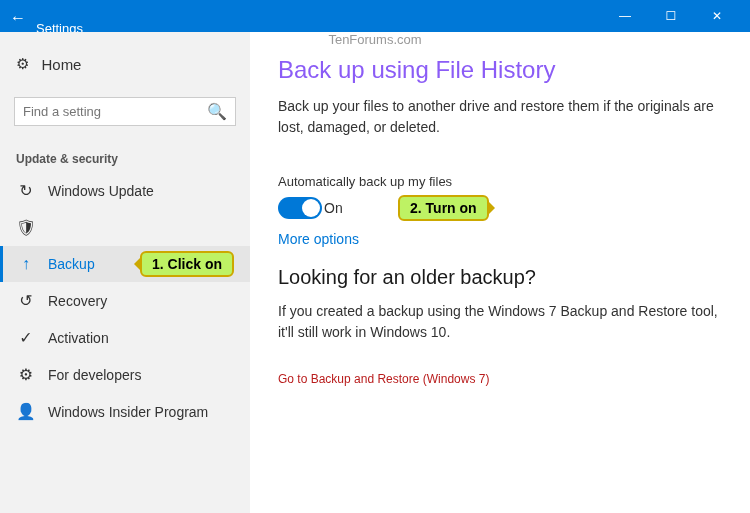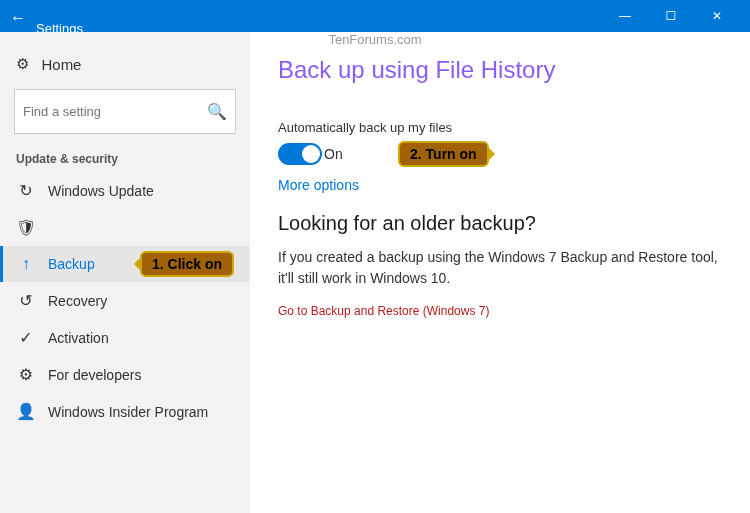--- a/index.html
+++ b/index.html
@@ -62,26 +62,26 @@
       display: flex;
       align-items: center;
       padding: 8px 16px;
       cursor: pointer;
       gap: 12px;
       font-size: 15px;
       color: #333;
     }
 
     .search-box {
-      margin: 8px 14px;
+      margin: 16px 14px;
       display: flex;
       align-items: center;
       border: 1px solid #ccc;
       background: white;
-      padding: 12px 8px;
+      padding: 4px 8px;
       gap: 6px;
     }
     .search-input {
       border: none; outline: none; font-size: 13px;
       flex: 1; background: transparent; color: #333;
     }
 
     .section-label {
       padding: 10px 16px 6px;
       font-size: 12px;
@@ -170,32 +170,32 @@
     .section-title {
       font-size: 20px;
       font-weight: 300;
       color: #1a1a1a;
       margin-bottom: 12px;
     }
     .section-desc {
       font-size: 14px;
       color: #333;
       line-height: 1.5;
-      margin-bottom: 12px;
+      margin-bottom: 26px;
     }
     .link-text {
       color: #b91c1c;
       font-size: 12px;
       cursor: pointer;
       text-decoration: none;
     }
 
     
     .callout {
-      background: #a16207;
+      background: #bef264;
       border: 2px solid #cca800;
       border-radius: 6px;
       padding: 3px 10px;
       font-size: 14px;
       font-weight: 700;
       color: #000;
       white-space: nowrap;
       position: absolute;
       z-index: 20;
     }
@@ -277,20 +277,21 @@
       <span>For developers</span>
     </div>
     <div class="sidebar-item">
       <span class="icon">👤</span>
       <span>Windows Insider Program</span>
     </div>
   </div>
 
   <div class="content">
     <div class="content-title">Back up using File History</div>
+    <div class="content-desc">Back up your files to another drive and restore them if the originals are lost, damaged, or deleted.</div>
 
     <div class="toggle-label">Automatically back up my files</div>
 
     <div class="toggle-row">
       <div class="toggle">
         <div class="toggle-knob"></div>
       </div>
       <span class="toggle-on-label">On</span>
 
       <div class="callout callout-arrow-right" style="left: 120px; top: 50%; transform: translateY(-50%);">2. Turn on</div>

